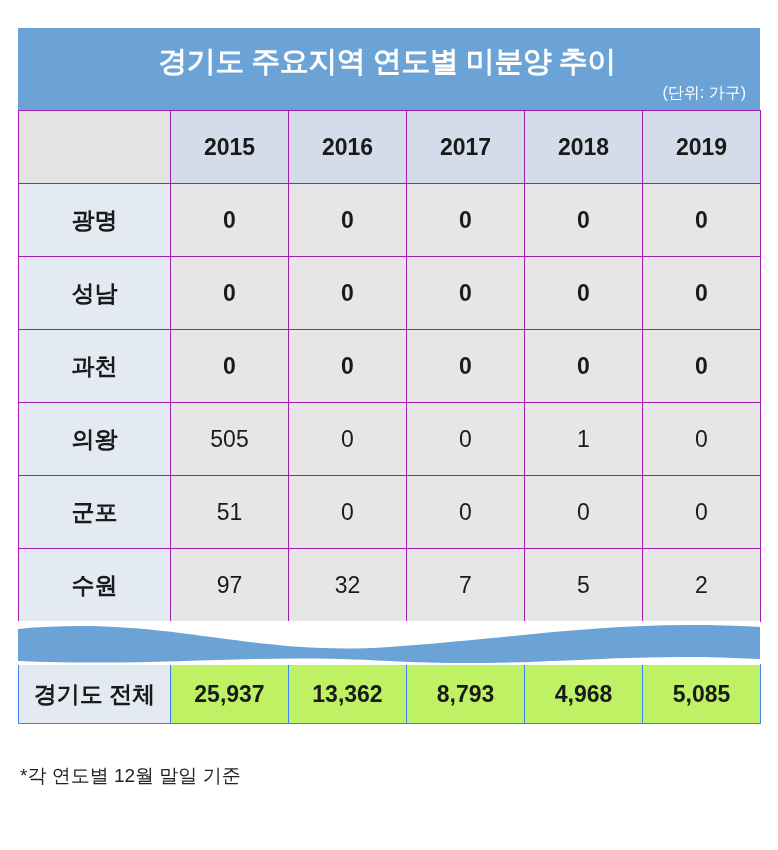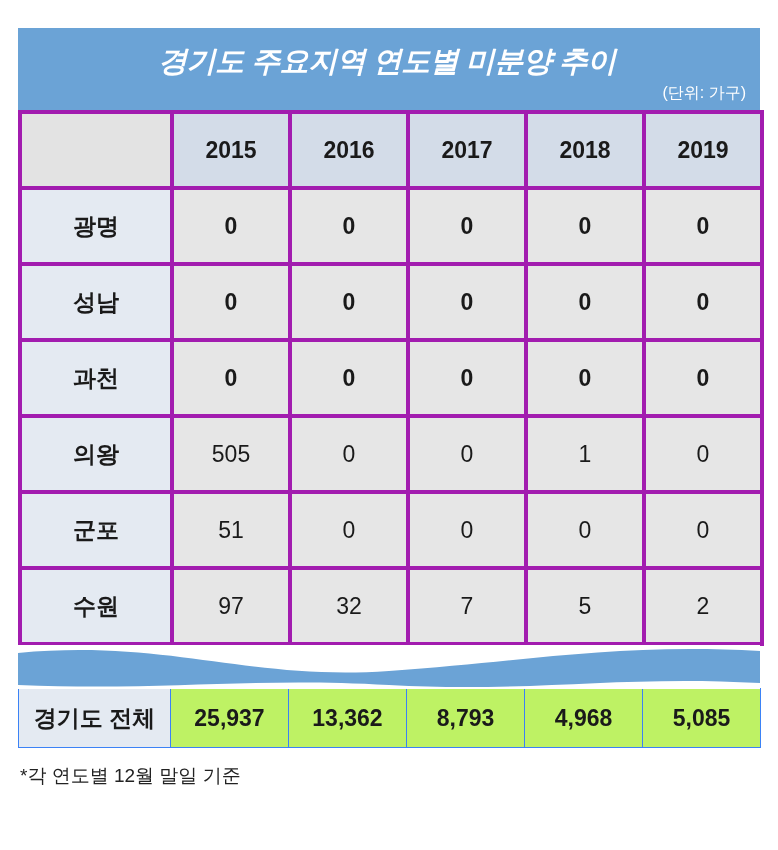--- a/index.html
+++ b/index.html
@@ -37,40 +37,39 @@
   .title-text {
     position: absolute;
     left: 0;
     right: 4px;
     top: 14px;
     text-align: center;
     color: #ffffff;
     font-size: 29px;
     font-weight: bold;
     letter-spacing: -0.5px;
-    font-style: italic;
   }
   .unit-text {
     position: absolute;
     right: 14px;
     bottom: 6px;
     color: #ffffff;
     font-size: 16px;
     font-weight: normal;
   }
   
   table.data {
     border-collapse: collapse;
     width: 742px;
     table-layout: fixed;
   }
   table.data col.label { width: 152px; }
   table.data col.yr { width: 118px; }
   table.data th, table.data td {
-    border: 4px solid #a21caf;
+    border: 1px solid #a21caf;
     text-align: center;
     vertical-align: middle;
     font-size: 23px;
     height: 72px;
     padding: 0;
   }
   thead th {
     background: #d3dce8;
     font-weight: bold;
     font-size: 23px;

